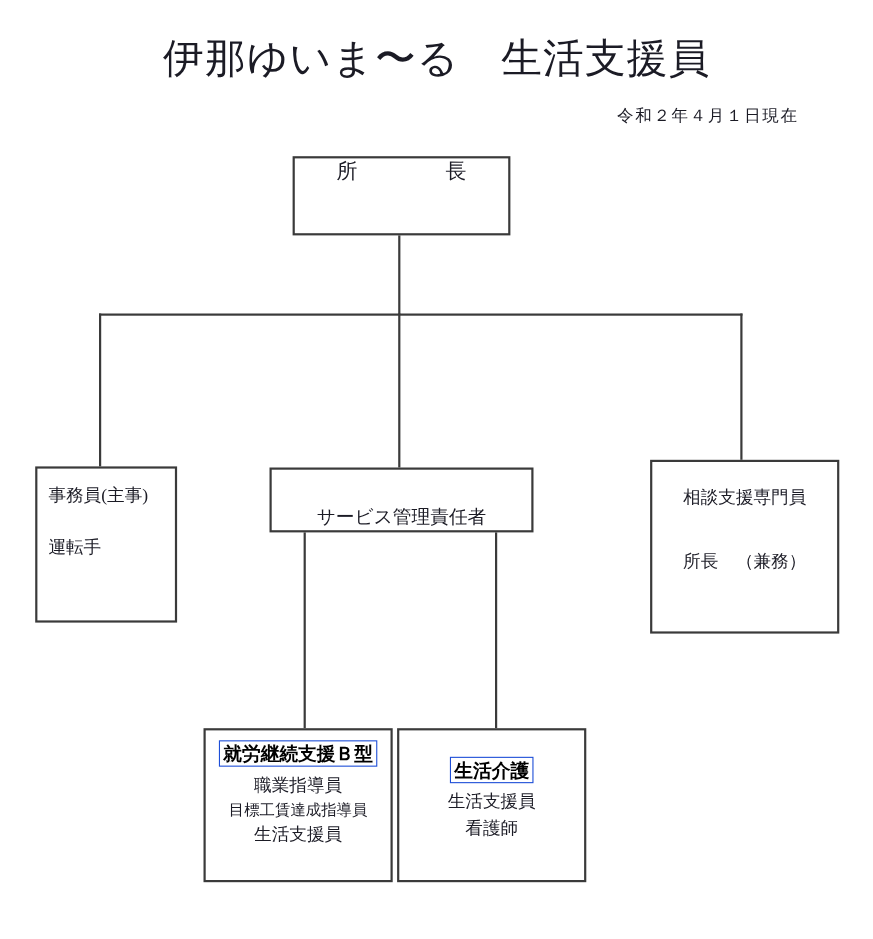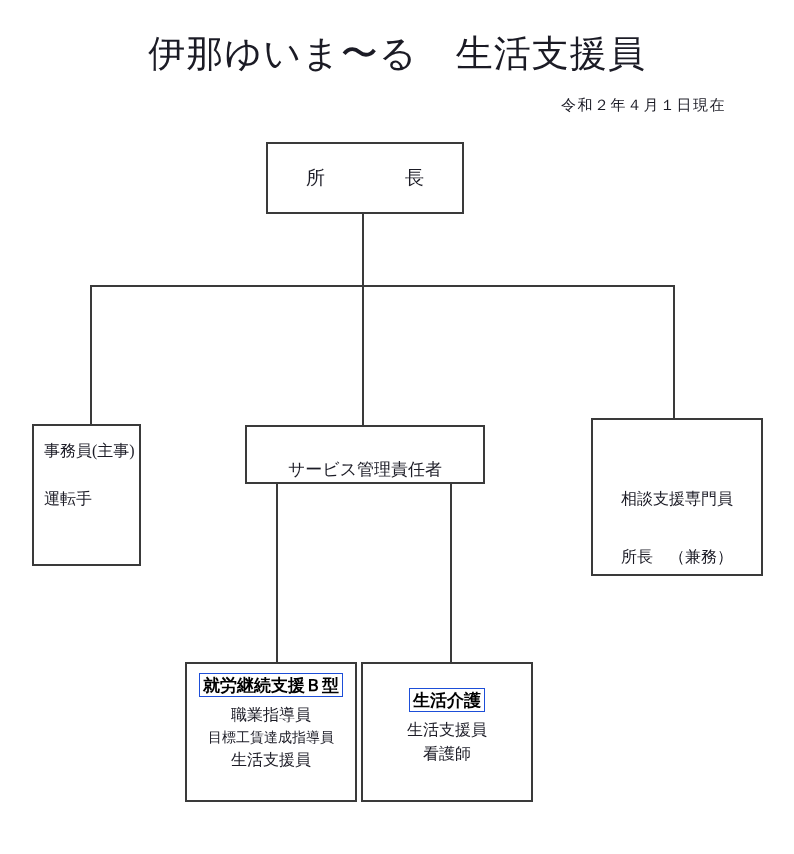--- a/index.html
+++ b/index.html
@@ -66,51 +66,50 @@
     line-height: 1.35;
     color: #1b1b25;
     white-space: pre;
   }
   .node.center-text { align-items: center; text-align: center; }
   .node.left-text   { align-items: flex-start; text-align: left; }
 
   
   #node-director {
     left: 266px; top: 142px; width: 198px; height: 72px;
-    justify-content: center;
     align-items: center;
   }
   #node-director .node-line {
     font-size: 19px;
     letter-spacing: 14px;
     text-indent: 14px;
   }
 
   
   #node-clerk {
-    left: 32px; top: 424px; width: 109px; height: 142px;
+    left: 32px; top: 424px; width: 129px; height: 142px;
     padding: 14px 0 0 10px;
   }
   #node-clerk .node-line { font-size: 16px; }
   #node-clerk .node-line + .node-line { margin-top: 26px; }
 
   
   #node-service-manager {
     left: 245px; top: 425px; width: 240px; height: 59px;
     justify-content: flex-end; align-items: center;
   }
   #node-service-manager .node-line { font-size: 17px; }
 
   
   #node-consultation {
     left: 591px; top: 418px; width: 172px; height: 158px;
     padding-top: 22px;
     align-items: center;
   }
-  #node-consultation .node-line { font-size: 16px; margin-top: 46px; }
+  #node-consultation .node-line { font-size: 16px; }
   #node-consultation .node-line + .node-line { margin-top: 36px; }
 
   
   #node-employment {
     left: 185px; top: 662px; width: 172px; height: 140px;
     padding-top: 9px;
     align-items: center;
   }
   #node-daycare {
     left: 361px; top: 662px; width: 172px; height: 140px;

